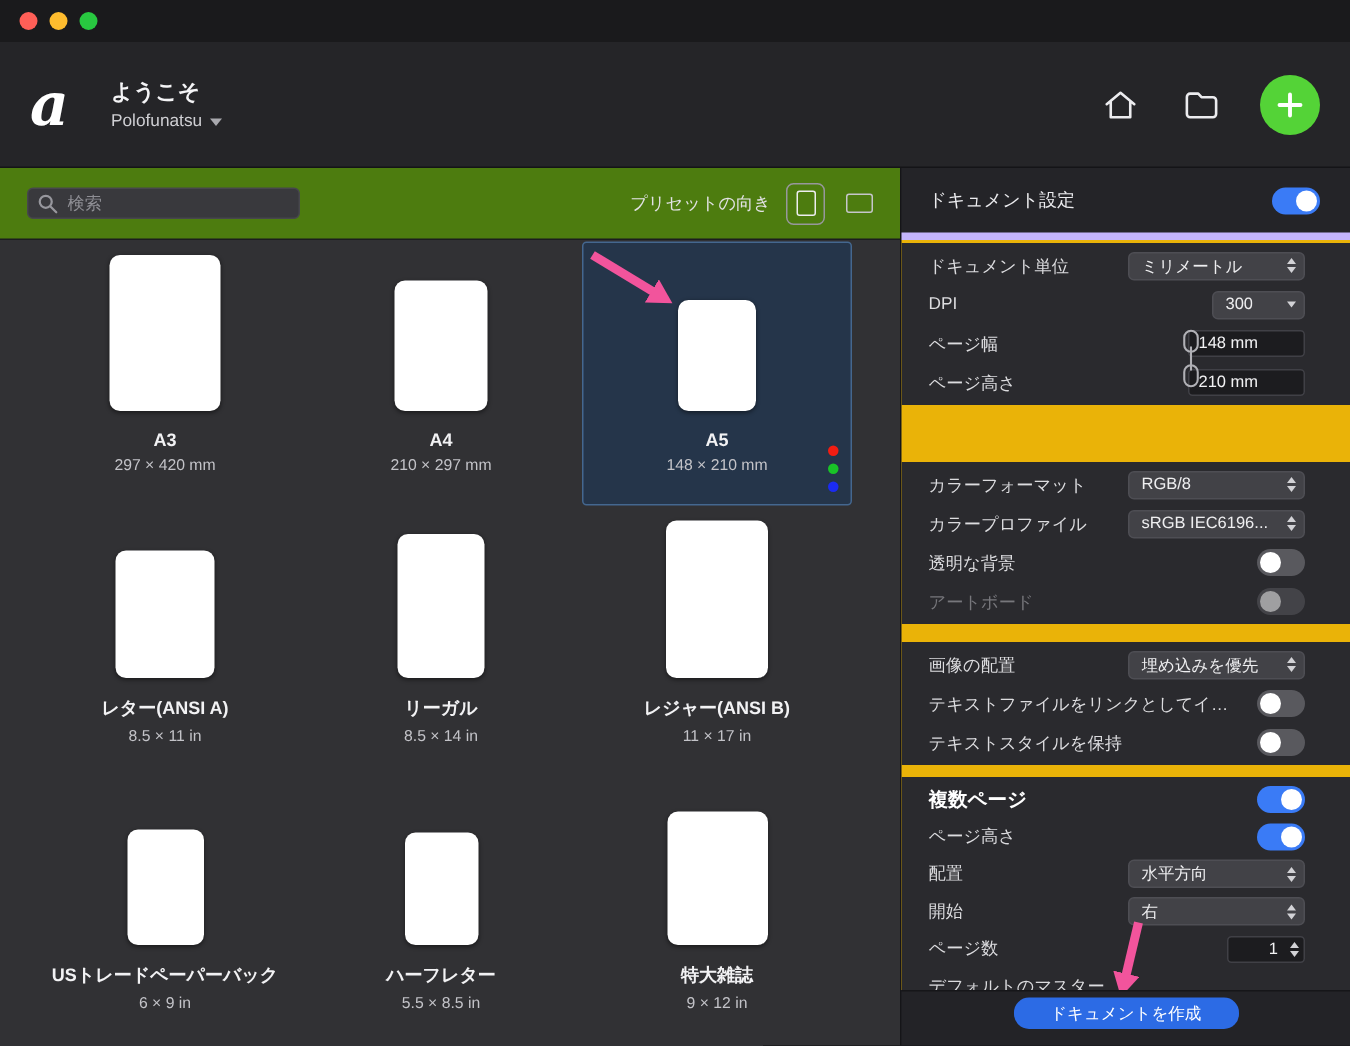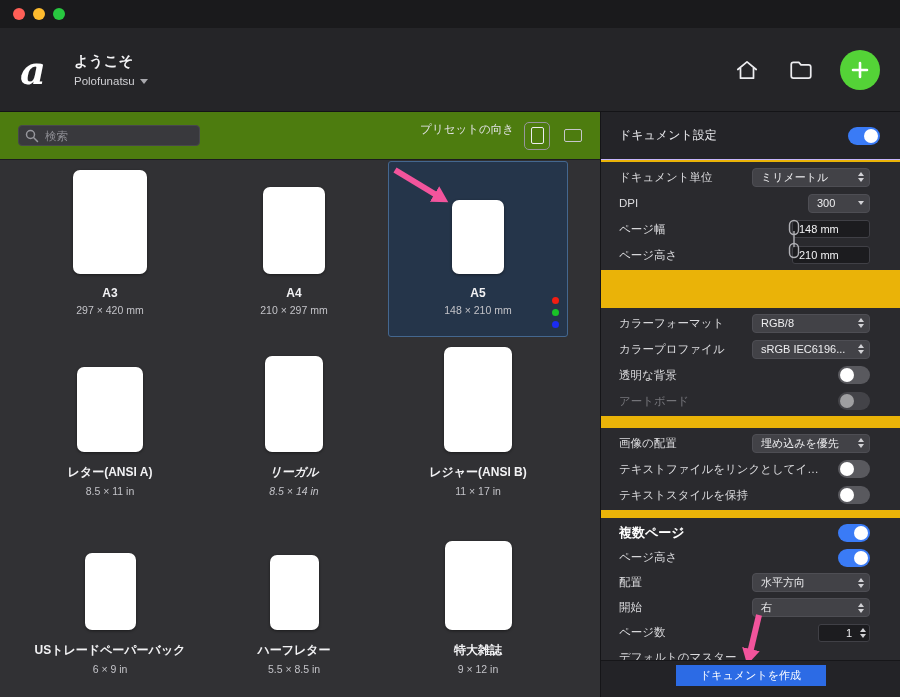--- a/index.html
+++ b/index.html
@@ -30,21 +30,21 @@
   .tri-down { width:0; height:0; border-left:3px solid transparent; border-right:3px solid transparent; border-top:4px solid #d2d2d6; display:block; }
   .chevs { display:flex; flex-direction:column; align-items:center; justify-content:center; margin-left:6px; }
 
   
   .left-pane { position:absolute; left:0; top:112px; width:600px; height:585px; background:#313134; }
   .left-toolbar { position:absolute; left:0; top:0; width:600px; height:48px; background:#4d7c0f; border-bottom:1px solid #1c1c1f; display:flex; align-items:center; justify-content:space-between; padding:0 14px 0 18px; }
   .search-wrap { position:relative; }
   .search-wrap input { width:182px; height:21px; background:#39393d; border:1px solid #47474c; border-radius:4px; color:#cfcfd2; font-size:11.5px; padding:0 8px 0 26px; outline:none; font-family:"Liberation Sans", sans-serif; }
   .search-wrap input::placeholder { color:#8e8e94; }
   .search-icon { position:absolute; left:7px; top:4px; }
-  .orient { display:flex; gap:10px; }
+  .orient { display:flex; align-items:center; gap:10px; }
   .orient-label { font-size:11.5px; color:#e2e2e5; }
   .orient-portrait-btn { width:26px; height:28px; border:1px solid #97979c; border-radius:5px; display:flex; align-items:center; justify-content:center; }
   .page-portrait { width:13px; height:17px; border:1.5px solid #ededf0; border-radius:2px; }
   .orient-landscape-btn { width:26px; height:28px; display:flex; align-items:center; justify-content:center; }
   .page-landscape { width:18px; height:13px; border:1.5px solid #c6c6cb; border-radius:2px; }
 
   
   .preset-grid { position:absolute; left:0; top:48px; width:600px; height:537px; }
   .tile { position:absolute; width:180px; height:176px; display:flex; flex-direction:column; align-items:center; border-radius:3px; border:1px solid transparent; }
   .tile.selected { background:#25354a; border-color:#44678f; }
@@ -54,21 +54,21 @@
   .tile-size { margin-top:4px; font-size:10.5px; color:#c3c3c8; white-space:nowrap; }
 
   .rgb-dots { position:absolute; left:552px; top:185px; display:flex; flex-direction:column; gap:5px; }
   .dot { width:7px; height:7px; border-radius:50%; }
   .dot.r { background:#f21d12; } .dot.g { background:#19c327; } .dot.b { background:#1b2bf2; }
 
   .annot { position:absolute; pointer-events:none; }
 
   
   .right-pane { position:absolute; left:600px; top:112px; width:300px; height:585px; background:#1e1e21; border-left:1px solid #151518; }
-  .settings-header { position:absolute; left:0; top:0; width:100%; height:48px; background:#242428; border-bottom:1px solid #c4b5fd; display:flex; align-items:center; justify-content:space-between; padding:0 20px 0 18px; }
+  .settings-header { position:absolute; left:0; top:0; width:100%; height:48px; background:#242428; border-bottom:5px solid #c4b5fd; display:flex; align-items:center; justify-content:space-between; padding:0 20px 0 18px; }
   .settings-title { font-size:12px; color:#ececef; }
   .settings-groups { position:absolute; left:0; top:48px; width:100%; bottom:37px; background:#eab308; overflow:hidden; }
   .sgroup { background:#2a2a2e; padding:2px 0; }
   .sgroup.g1 { margin-top:2px; }
   .sgroup.g2 { margin-top:38px; }
   .sgroup.g3 { margin-top:12px; }
   .sgroup.g4 { margin-top:8px; }
   .srow { height:26px; display:flex; align-items:center; justify-content:space-between; padding:0 30px 0 18px; }
   .sgroup.g4 .srow { height:25px; }
   .slabel { font-size:11.5px; color:#dcdcdf; white-space:nowrap; overflow:hidden; text-overflow:ellipsis; max-width:200px; }
@@ -85,21 +85,21 @@
 
   .toggle { width:32px; height:18px; border-radius:9px; background:#59595e; position:relative; }
   .toggle.on { background:#3a7bf6; }
   .toggle.disabled { opacity:.55; }
   .knob { position:absolute; top:2px; left:2px; width:14px; height:14px; border-radius:50%; background:#ffffff; }
   .toggle.on .knob { left:auto; right:2px; }
 
   .link-dims { position:absolute; left:186px; top:58px; }
 
   .settings-footer { position:absolute; left:0; bottom:0; width:100%; height:37px; background:#232327; border-top:1px solid #161619; display:flex; align-items:flex-start; justify-content:center; }
-  .create-btn { margin-top:4px; width:150px; height:21px; background:#2c6be5; border:none; border-radius:0; color:#ffffff; font-size:11px; font-family:"Liberation Sans", sans-serif; }
+  .create-btn { margin-top:4px; width:150px; height:21px; background:#2c6be5; border:none; border-radius:10px; color:#ffffff; font-size:11px; font-family:"Liberation Sans", sans-serif; }
 </style>
 </head>
 <body>
 
 <div class="window">
 
   <div class="titlebar">
     <span class="tl red"></span>
     <span class="tl yellow"></span>
     <span class="tl green"></span>
@@ -174,21 +174,21 @@
     <div class="tile-name">A5</div>
     <div class="tile-size">148 × 210 mm</div>
   </div>
         <div class="tile" style="left: 20px; top: 179px;">
     <div class="thumb-wrap">
       <div class="thumb" style="width: 66px; height: 85px;"></div>
     </div>
     <div class="tile-name">レター(ANSI A)</div>
     <div class="tile-size">8.5 × 11 in</div>
   </div>
-        <div class="tile" style="left: 204px; top: 179px; font-style: italic;">
+        <div class="tile" style="left: 204px; top: 179px;">
     <div class="thumb-wrap">
       <div class="thumb" style="width: 58px; height: 96px;"></div>
     </div>
     <div class="tile-name">リーガル</div>
     <div class="tile-size">8.5 × 14 in</div>
   </div>
         <div class="tile" style="left: 388px; top: 179px;">
     <div class="thumb-wrap">
       <div class="thumb" style="width: 68px; height: 105px;"></div>
     </div>

